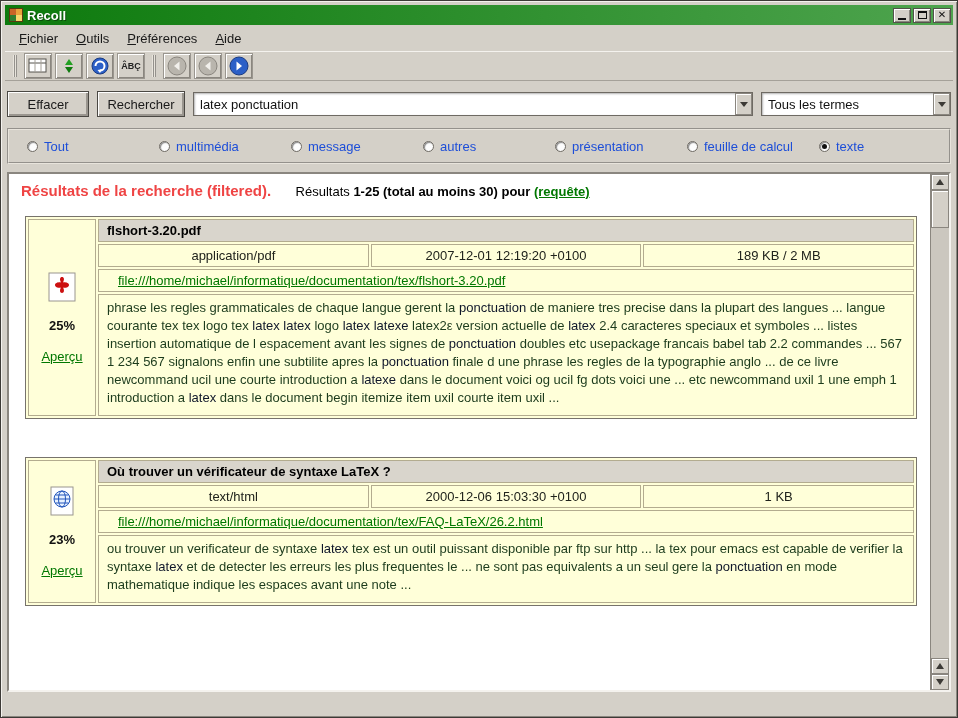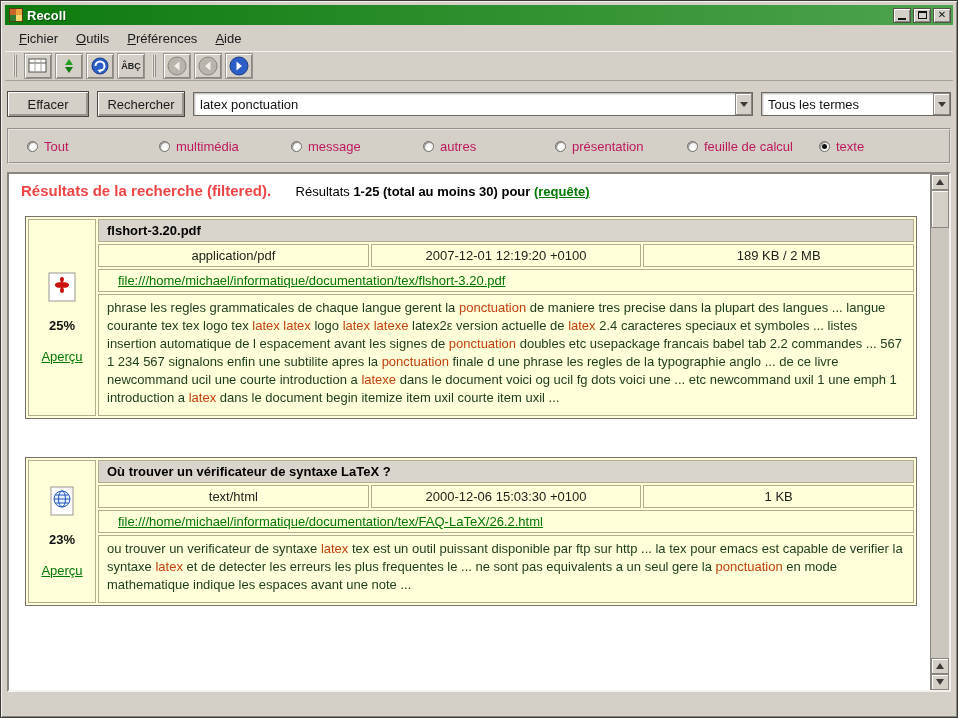--- a/index.html
+++ b/index.html
@@ -49,21 +49,21 @@
                  box-shadow: inset 1px 1px 0 #fff; display:flex; align-items:center; justify-content:center; }
   .tri-dn-s { width:0; height:0; border-left:4px solid transparent; border-right:4px solid transparent; border-top:5px solid #3c3a36; }
 
   
   .filterbar { margin:10px 2px 0; height:36px; border:2px groove #e8e4dc; display:flex; align-items:center; padding-left:18px; }
   .filter { display:flex; align-items:center; gap:6px; width:132px; cursor:default; }
   .filter:last-child { width:auto; }
   .radio { width:11px; height:11px; border-radius:50%; background:#fdfdfd; border:1px solid #6e6a63;
            box-shadow: inset 1px 1px 1px rgba(0,0,0,.45); position:relative; flex:0 0 auto; }
   .filter.selected .radio::after { content:""; position:absolute; inset:2px; background:#111; border-radius:50%; }
-  .filter span.lbl { font-size:13px; color:#be185d; }
+  .filter span.lbl { font-size:13px; color:#1d4ed8; }
 
   
   .results { margin:8px 2px 0; height:520px; background:#fff; position:relative;
              border-top:2px solid #8a867f; border-left:2px solid #8a867f;
              border-right:2px solid #f4f2ee; border-bottom:2px solid #f4f2ee; overflow:hidden; }
   .results-content { position:absolute; inset:0 21px 0 0; overflow:hidden; padding:6px 0 0 8px; }
   .res-header { padding:2px 4px 6px; }
   .res-title { font-size:15px; font-weight:bold; color:#ef4444;margin-top:43px; }
   .res-stats { font-size:13px; color:#000; margin-left:20px; }
   .res-stats b { font-weight:bold; }
@@ -75,21 +75,21 @@
   .doc-cell { width:68px; border:1px solid #b3ac8f; display:flex; flex-direction:column; align-items:center;
               justify-content:center; gap:16px; background:#ffffd9; }
   .pct { font-size:13px; font-weight:bold; color:#111; }
   .preview { font-size:13px; }
   .doc-main { flex:1; display:flex; flex-direction:column; gap:2px;border-radius:27px; }
   .row-title { background:#d9d5cc; border:1px solid #b3ac8f; padding:3px 8px; font-size:13px; font-weight:bold; color:#000; }
   .row-meta { display:flex; gap:2px; }
   .row-meta div { flex:1; border:1px solid #b3ac8f; text-align:center; padding:3px 4px; font-size:13px; color:#20231c; }
   .row-url { border:1px solid #b3ac8f; padding:3px 19px; font-size:13px; }
   .row-snippet { border:1px solid #b3ac8f; padding:4px 8px 8px; font-size:13px; line-height:18px; color:#1c3b1c; }
-  .row-snippet .hl { color:#c2410c; }
+  .row-snippet .hl { color:#0f172a; }
 
   
   .vscroll { position:absolute; top:0; right:0; bottom:0; width:19px; background:#cbc7bf;
              border-left:1px solid #8a867f; display:flex; flex-direction:column; }
   .sb-btn { height:16px; background:#d4d0c8; border:1px solid #8a867f; box-shadow: inset 1px 1px 0 #fff;
             display:flex; align-items:center; justify-content:center; flex:0 0 auto; }
   .sb-thumb { height:38px; background:#d4d0c8; border:1px solid #8a867f; box-shadow: inset 1px 1px 0 #fff; flex:0 0 auto; }
   .sb-track { flex:1; }
   .tri-up { width:0; height:0; border-left:4px solid transparent; border-right:4px solid transparent; border-bottom:6px solid #3c3a36; }
   .tri-dn { width:0; height:0; border-left:4px solid transparent; border-right:4px solid transparent; border-top:6px solid #3c3a36; }

